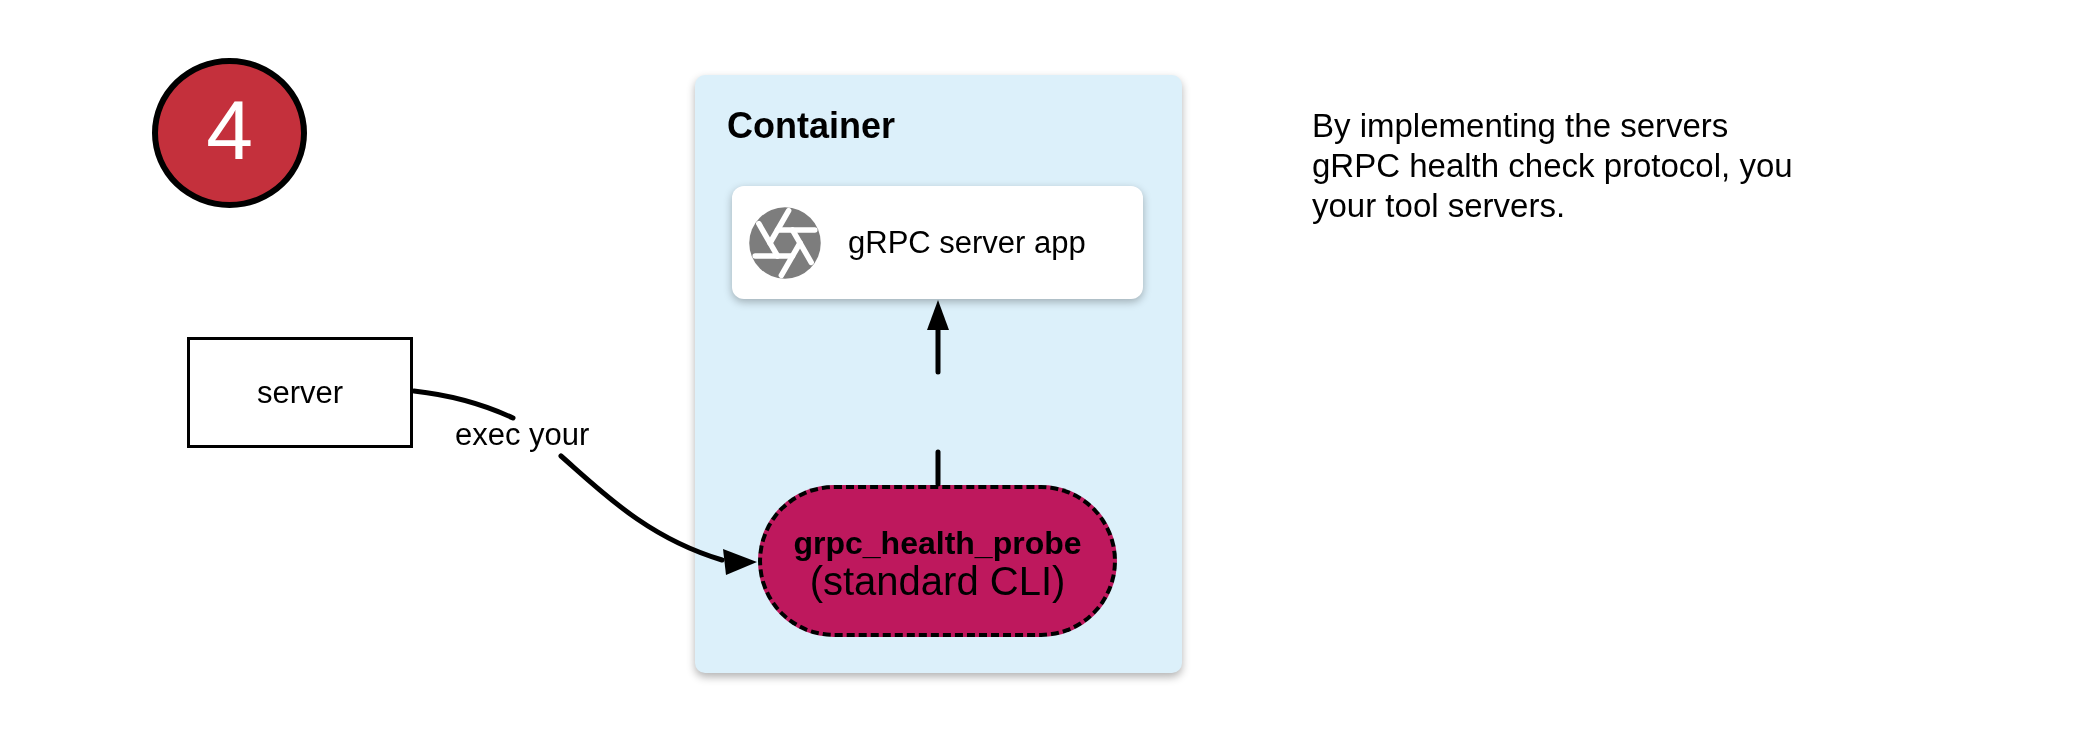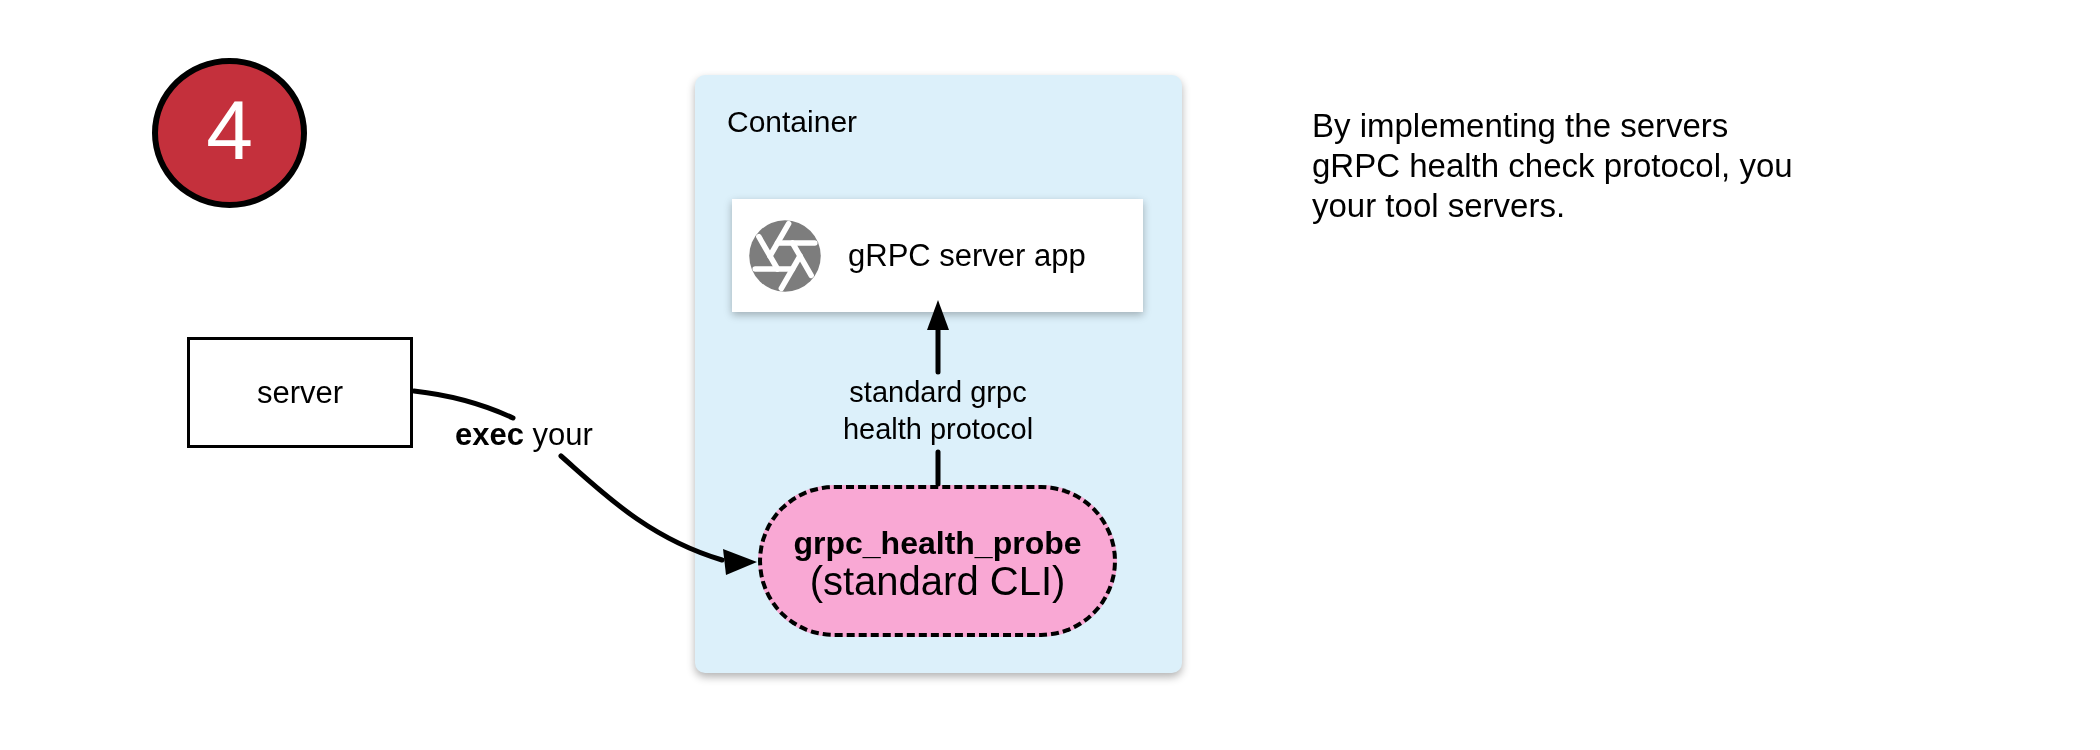--- a/index.html
+++ b/index.html
@@ -40,44 +40,45 @@
     font-size: 31px;
   }
 
   
   .exec-label {
     position: absolute;
     left: 455px; top: 417px;
     font-size: 31px;
     white-space: pre;
   }
-  .exec-label b { font-weight: bold; }
+  .exec-label b { font-weight: normal; }
 
   
   .container-box {
     position: absolute;
     left: 695px; top: 75px;
     width: 487px; height: 598px;
     background: #dcf0fa;
     border-radius: 10px;
     box-shadow: 0 4px 9px rgba(0,0,0,0.30);
   }
   .container-title {
     position: absolute;
     left: 32px; top: 30px;
-    font-size: 30px;
+    font-size: 36px;
+    font-weight: bold;
   }
 
   
   .server-box {
     position: absolute;
-    left: 37px; top: 124px;
+    left: 37px; top: 111px;
     width: 411px; height: 113px;
     background: #ffffff;
-    border-radius: 0;
+    border-radius: 12px;
     box-shadow: 0 3px 8px rgba(0,0,0,0.28);
     display: flex; align-items: center;
     padding-left: 14px;
   }
   .server-box .icon { flex: 0 0 auto; display: block; }
   .server-label { margin-left: 24px; font-size: 31px; }
 
   
   .protocol-label {
     position: absolute;
@@ -87,21 +88,21 @@
     text-align: center;
     font-size: 29px;
     line-height: 37px;
   }
 
   
   .probe-pill {
     position: absolute;
     left: 63px; top: 410px;
     width: 359px; height: 152px;
-    background: #f9a8d4;
+    background: #be185d;
     border: 4.5px dashed #000;
     border-radius: 80px;
     display: flex; flex-direction: column;
     align-items: center; justify-content: center;
     text-align: center;
   }
   .probe-name { font-size: 32px; font-weight: bold; line-height: 40px; }
   .probe-sub  { font-size: 40px; line-height: 36px; }
 
   
@@ -146,24 +147,20 @@
           <line x1="9.69" y1="8" x2="21.17" y2="8"></line>
           <line x1="7.38" y1="12" x2="13.12" y2="2.06"></line>
           <line x1="9.69" y1="16" x2="3.95" y2="6.06"></line>
           <line x1="14.31" y1="16" x2="2.83" y2="16"></line>
           <line x1="16.62" y1="12" x2="10.88" y2="21.94"></line>
         </g>
       </svg>
       <span class="server-label">gRPC server app</span>
     </div>
 
-    <div class="protocol-label">
-      <div>standard grpc</div>
-      <div>health protocol</div>
-    </div>
 
     <div class="probe-pill">
       <div class="probe-name">grpc_health_probe</div>
       <div class="probe-sub">(standard CLI)</div>
     </div>
   </div>
 
   <svg class="arrows" aria-hidden="true">
 
     <g>

